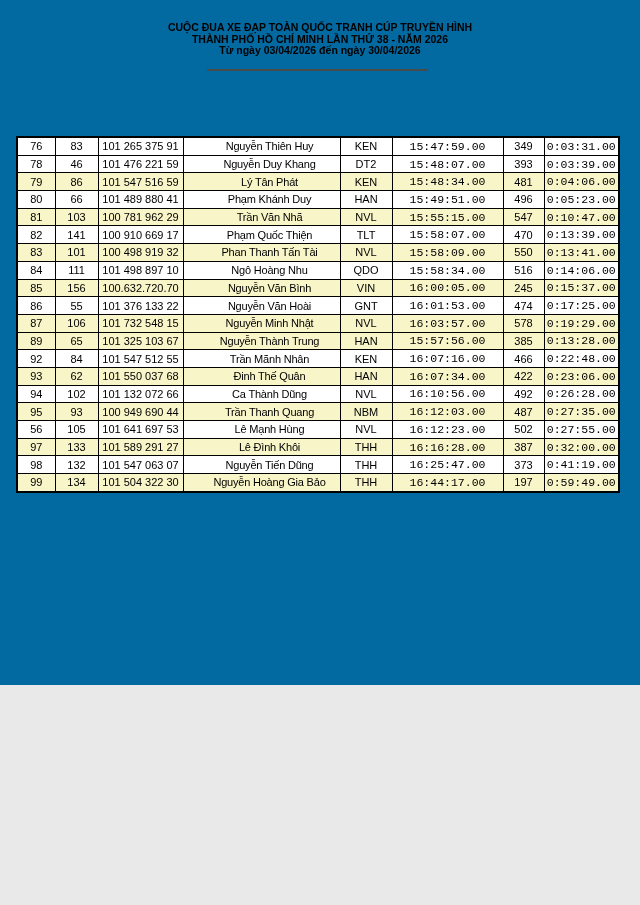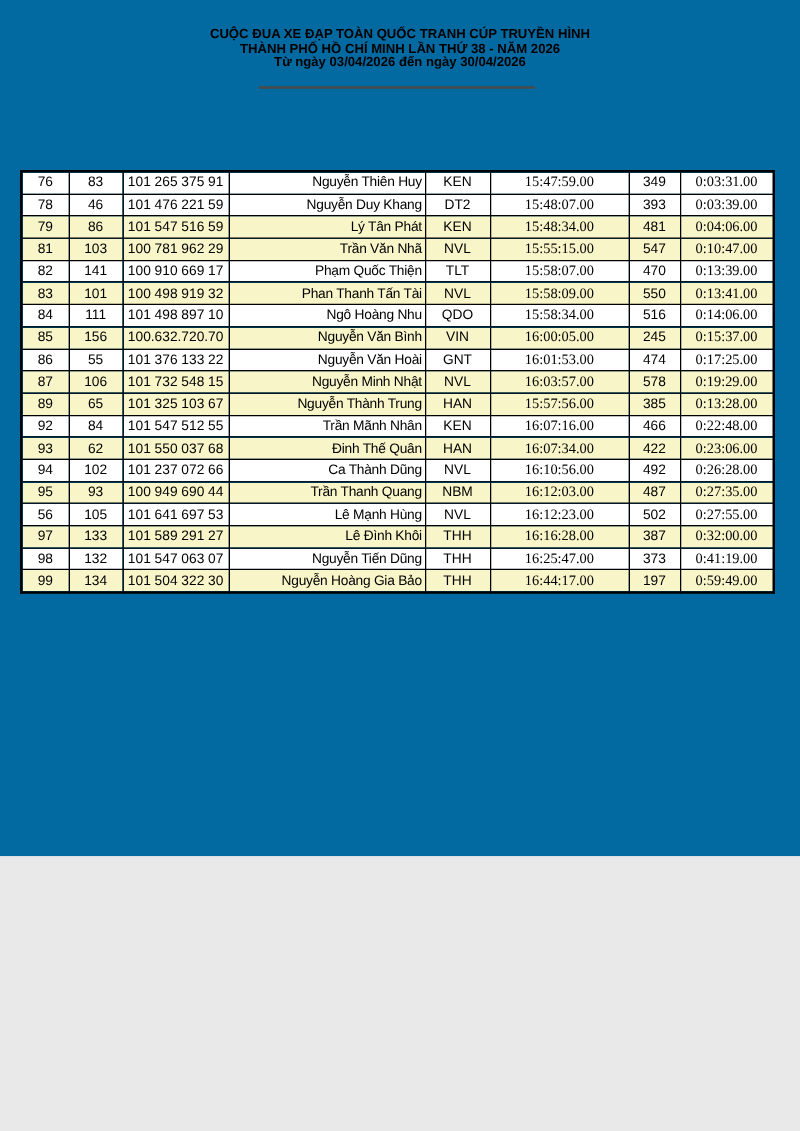--- a/index.html
+++ b/index.html
@@ -47,27 +47,27 @@
     height: 16.7px;
     padding: 0 2px;
     font-size: 11px;
     text-align: center;
     vertical-align: middle;
     white-space: nowrap;
     overflow: hidden;
     background: #ffffff;
   }
   table.results td.c-name {
-    text-align: right;
+    text-align: center;
     padding-left: 18px;
     letter-spacing: -0.2px;
   }
   table.results td.c-time,
   table.results td.c-gap {
-    font-family: Liberation Serif, serif;
+    font-family: Liberation Mono, monospace;
     font-size: 11.5px;
   }
   table.results tr.hl td { background: var(--hl, #f8f5c8); }
   .footer-rule {
     position: absolute;
     top: 898px;
     left: 107px;
     width: 430px;
     height: 2px;
     background: #7d7d7d;
@@ -129,20 +129,30 @@
         <tr class="hl">
           <td class="c-rank">79</td>
           <td class="c-bib">86</td>
           <td class="c-id">101 547 516 59</td>
           <td class="c-name">Lý Tân Phát</td>
           <td class="c-team">KEN</td>
           <td class="c-time">15:48:34.00</td>
           <td class="c-pts">481</td>
           <td class="c-gap">0:04:06.00</td>
         </tr>
+        <tr>
+          <td class="c-rank">80</td>
+          <td class="c-bib">66</td>
+          <td class="c-id">101 489 880 41</td>
+          <td class="c-name">Phạm Khánh Duy</td>
+          <td class="c-team">HAN</td>
+          <td class="c-time">15:49:51.00</td>
+          <td class="c-pts">496</td>
+          <td class="c-gap">0:05:23.00</td>
+        </tr>
         <tr class="hl">
           <td class="c-rank">81</td>
           <td class="c-bib">103</td>
           <td class="c-id">100 781 962 29</td>
           <td class="c-name">Trần Văn Nhã</td>
           <td class="c-team">NVL</td>
           <td class="c-time">15:55:15.00</td>
           <td class="c-pts">547</td>
           <td class="c-gap">0:10:47.00</td>
         </tr>
@@ -232,21 +242,21 @@
           <td class="c-id">101 550 037 68</td>
           <td class="c-name">Đinh Thế Quân</td>
           <td class="c-team">HAN</td>
           <td class="c-time">16:07:34.00</td>
           <td class="c-pts">422</td>
           <td class="c-gap">0:23:06.00</td>
         </tr>
         <tr>
           <td class="c-rank">94</td>
           <td class="c-bib">102</td>
-          <td class="c-id">101 237 072 66</td>
+          <td class="c-id">101 132 072 66</td>
           <td class="c-name">Ca Thành Dũng</td>
           <td class="c-team">NVL</td>
           <td class="c-time">16:10:56.00</td>
           <td class="c-pts">492</td>
           <td class="c-gap">0:26:28.00</td>
         </tr>
         <tr class="hl">
           <td class="c-rank">95</td>
           <td class="c-bib">93</td>
           <td class="c-id">100 949 690 44</td>

